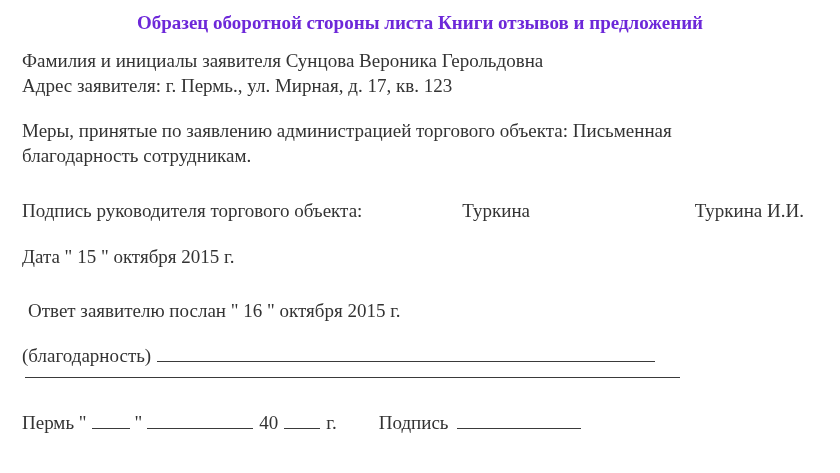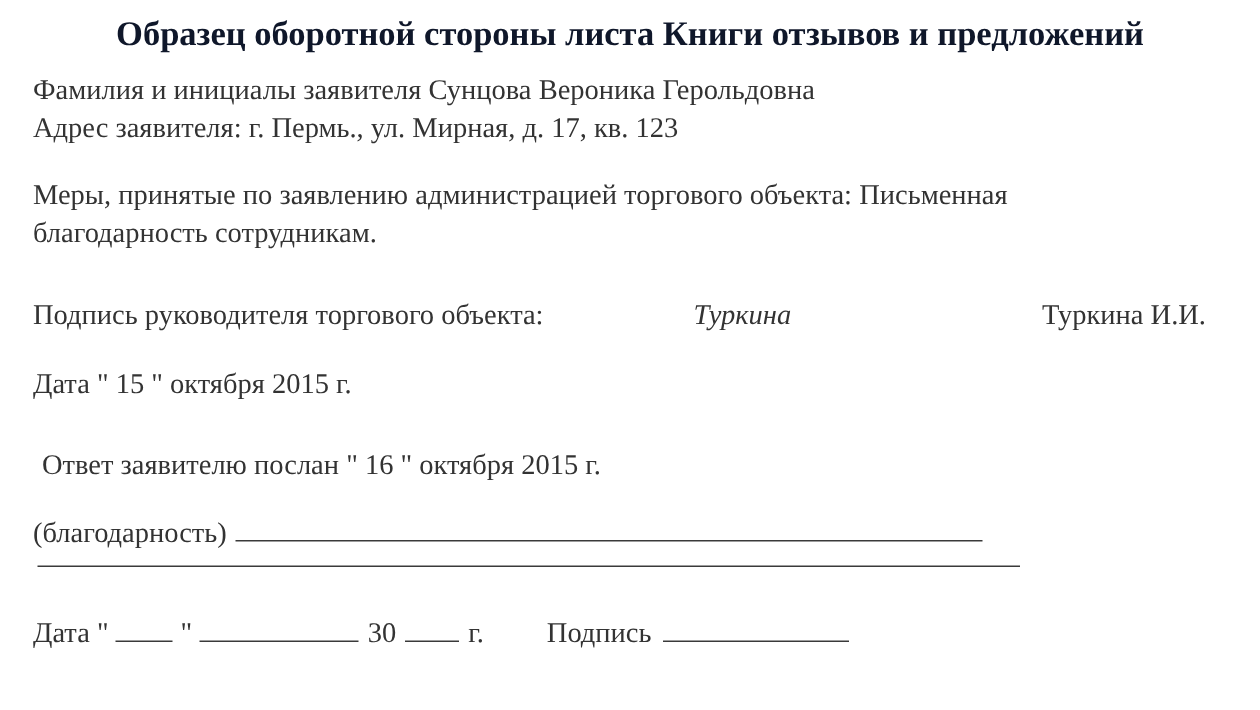--- a/index.html
+++ b/index.html
@@ -15,39 +15,38 @@
     overflow: hidden;
   }
   .content {
     padding: 0 30px 0 22px;
   }
   .doc-title {
     margin: 0;
     padding-top: 11px;
     text-align: center;
     font-weight: bold;
-    font-size: 23px;
+    font-size: 19px;
     line-height: 23px;
-    color: #0f172a;
+    color: #6d28d9;
   }
   .line {
     margin: 0;
     line-height: 25px;
     white-space: nowrap;
   }
   .applicant-block { margin-top: 14px; }
   .measures-block { margin-top: 20px; }
   .sig-row {
     margin-top: 30px;
     display: flex;
     align-items: baseline;
     line-height: 25px;
   }
   .sig-handwritten {
-    font-style: italic;
     margin-left: 100px;
   }
   .sig-name {
     margin-left: auto;
     margin-right: 6px;
   }
   .date-line { margin-top: 21px; }
   .reply-line { margin-top: 29px; padding-left: 6px; }
   .notes-block { margin-top: 20px; }
   .blank {
@@ -103,18 +102,18 @@
 
     <p class="line reply-line">Ответ заявителю послан " 16 " октября 2015 г.</p>
 
     <div class="notes-block">
       <p class="line"><span>(благодарность)</span><span class="blank blank-owner"></span></p>
     </div>
 
     <div class="hr-line"></div>
 
     <p class="line bottom-row">
-      <span>Дата</span>
-      <span>"</span><span class="blank blank-q1"></span><span>"</span><span class="blank blank-q2"></span><span>30</span><span class="blank blank-y"></span><span>г.</span><span class="gap-mid"></span><span>Подпись</span><span class="blank blank-sign"></span>
+      <span>Пермь</span>
+      <span>"</span><span class="blank blank-q1"></span><span>"</span><span class="blank blank-q2"></span><span>40</span><span class="blank blank-y"></span><span>г.</span><span class="gap-mid"></span><span>Подпись</span><span class="blank blank-sign"></span>
     </p>
 
   </div>
 </div>
 
 </body></html>

